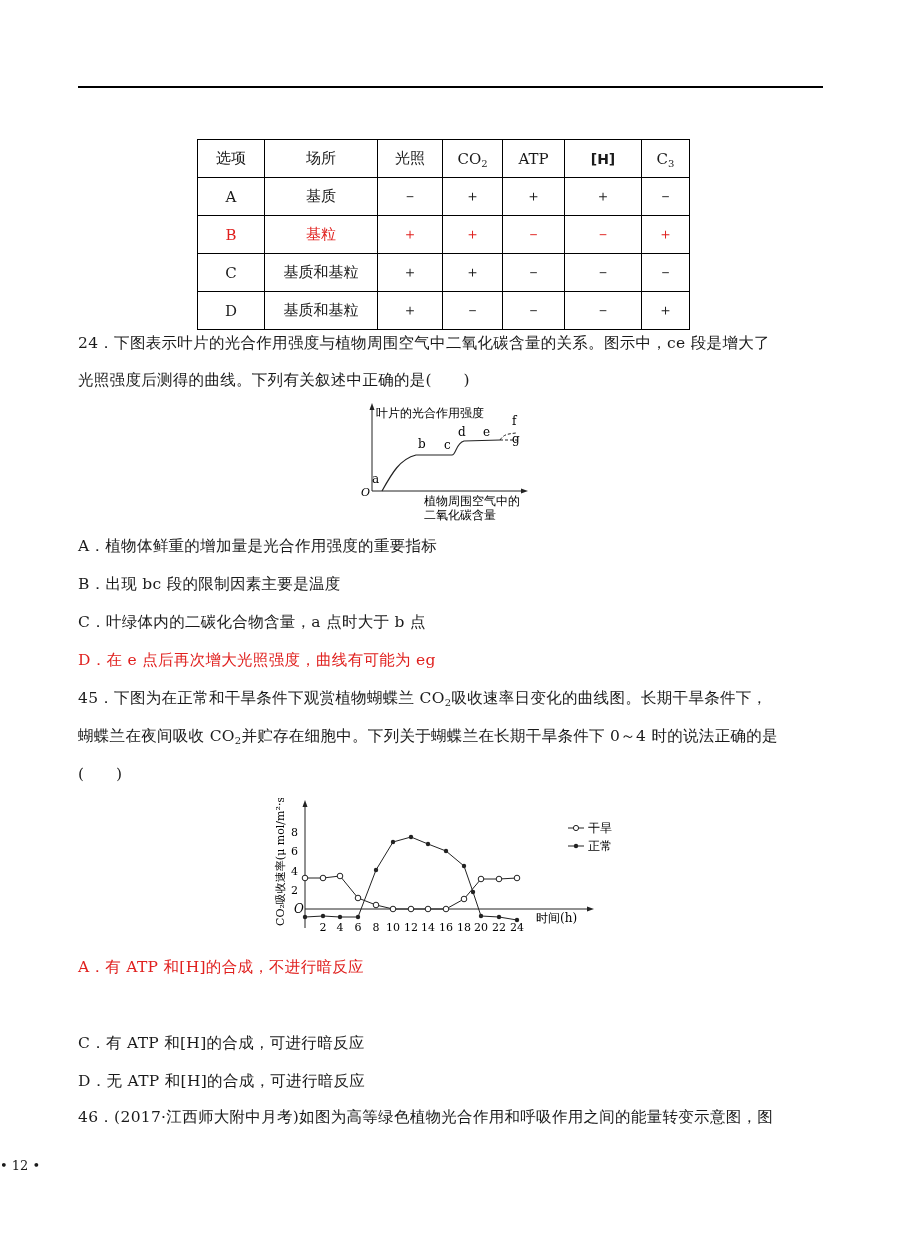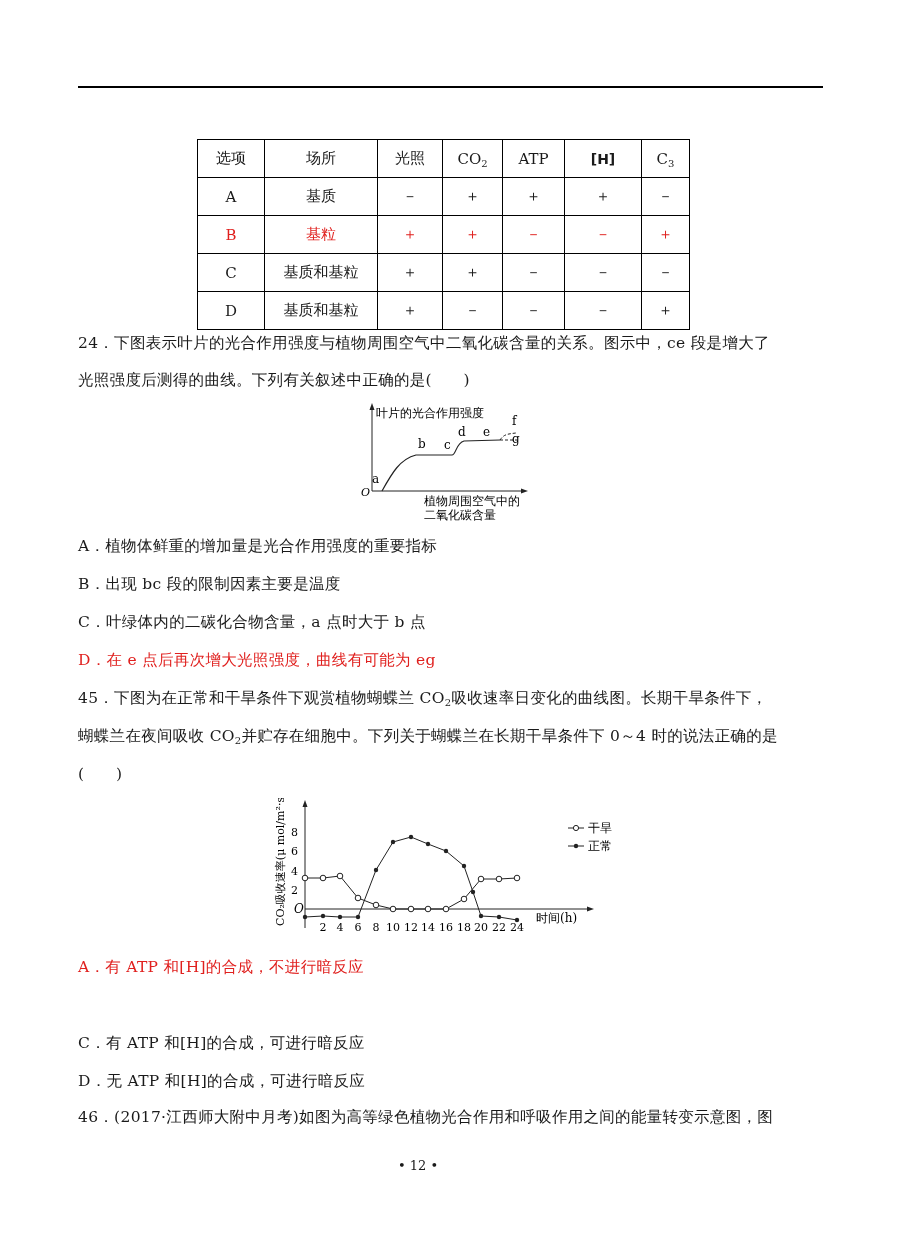--- a/index.html
+++ b/index.html
@@ -9,21 +9,21 @@
   .topline { position:absolute; left:78px; top:86px; width:745px; height:2px; background:#000; }
   .line { position:absolute; left:78px; font-size:15.5px; line-height:20px; white-space:nowrap; letter-spacing:0.3px; }
   .red { color:#e0201e; }
   sub { font-size:10px; vertical-align:-3px; line-height:0; }
   table.opts { position:absolute; left:197px; top:127px; border-collapse:collapse; font-size:15px;margin-top:12px; }
   table.opts td { border:1.3px solid #000; text-align:center; height:37px; padding:0; }
   table.opts tr.red td { color:#e0201e; }
   .c0{width:66px}.c1{width:112px}.c2{width:64px}.c3{width:59px}.c4{width:61px}.c5{width:76px}.c6{width:47px}
   .chart1 { position:absolute; left:352px; top:403px; }
   .chart2 { position:absolute; left:268px; top:798px; }
-  .footer { position:absolute; left:0; width:756px; top:1158px; text-align:center; font-size:13px;padding-left:40px; }
+  .footer { position:absolute; left:0; width:756px; top:1158px; text-align:left; font-size:13px; }
   svg text { font-family:"DejaVu Serif", "Liberation Serif", serif; }
 </style>
 </head>
 <body>
 
 <div class="page">
   <div class="topline"></div>
 
 
   <table class="opts">

